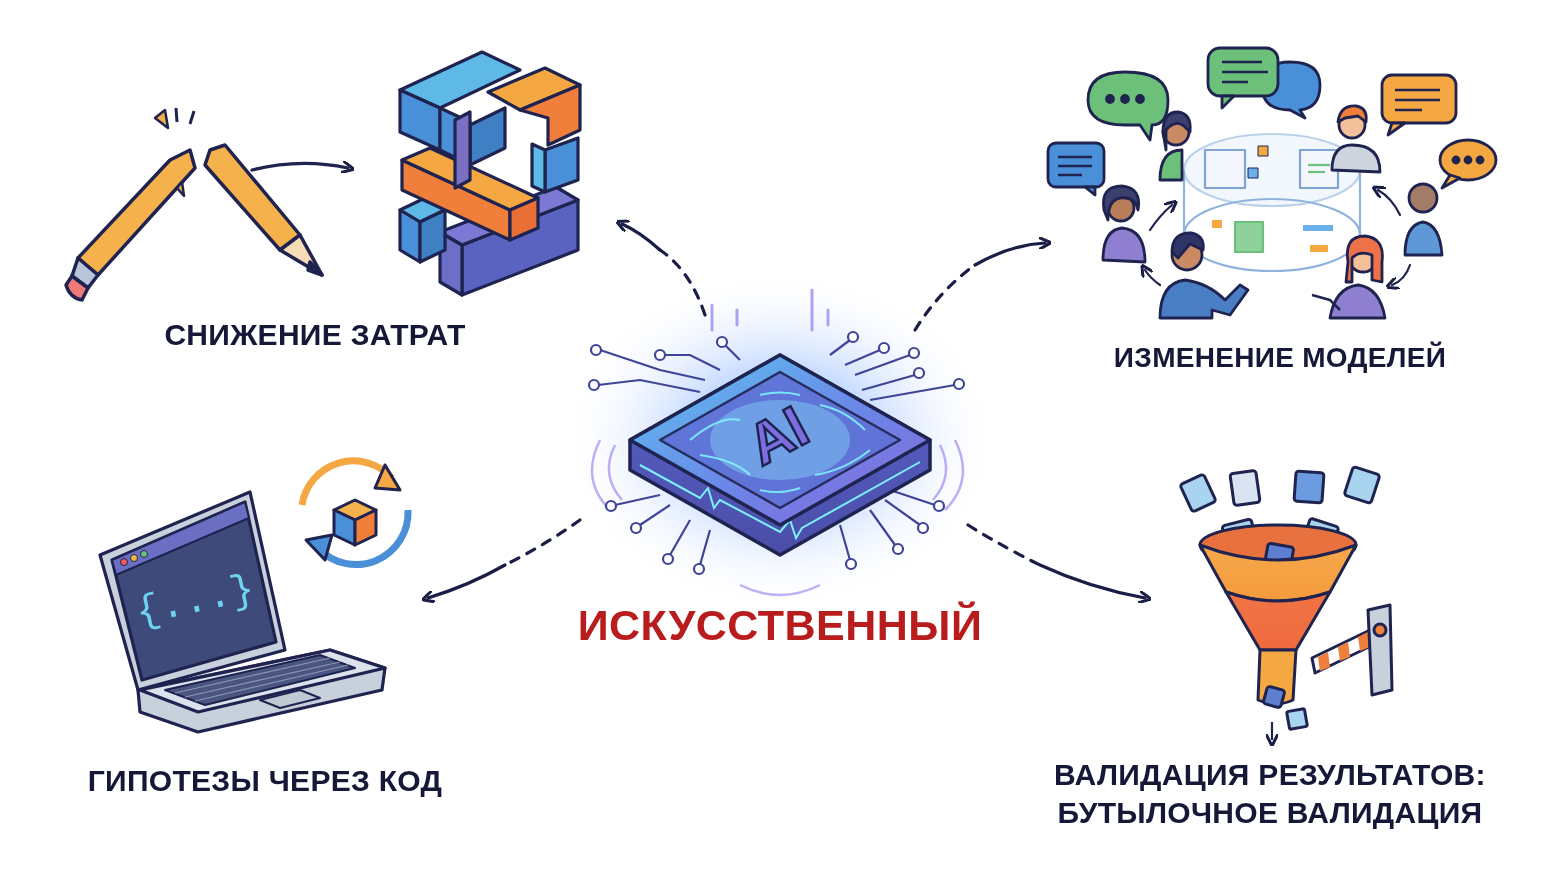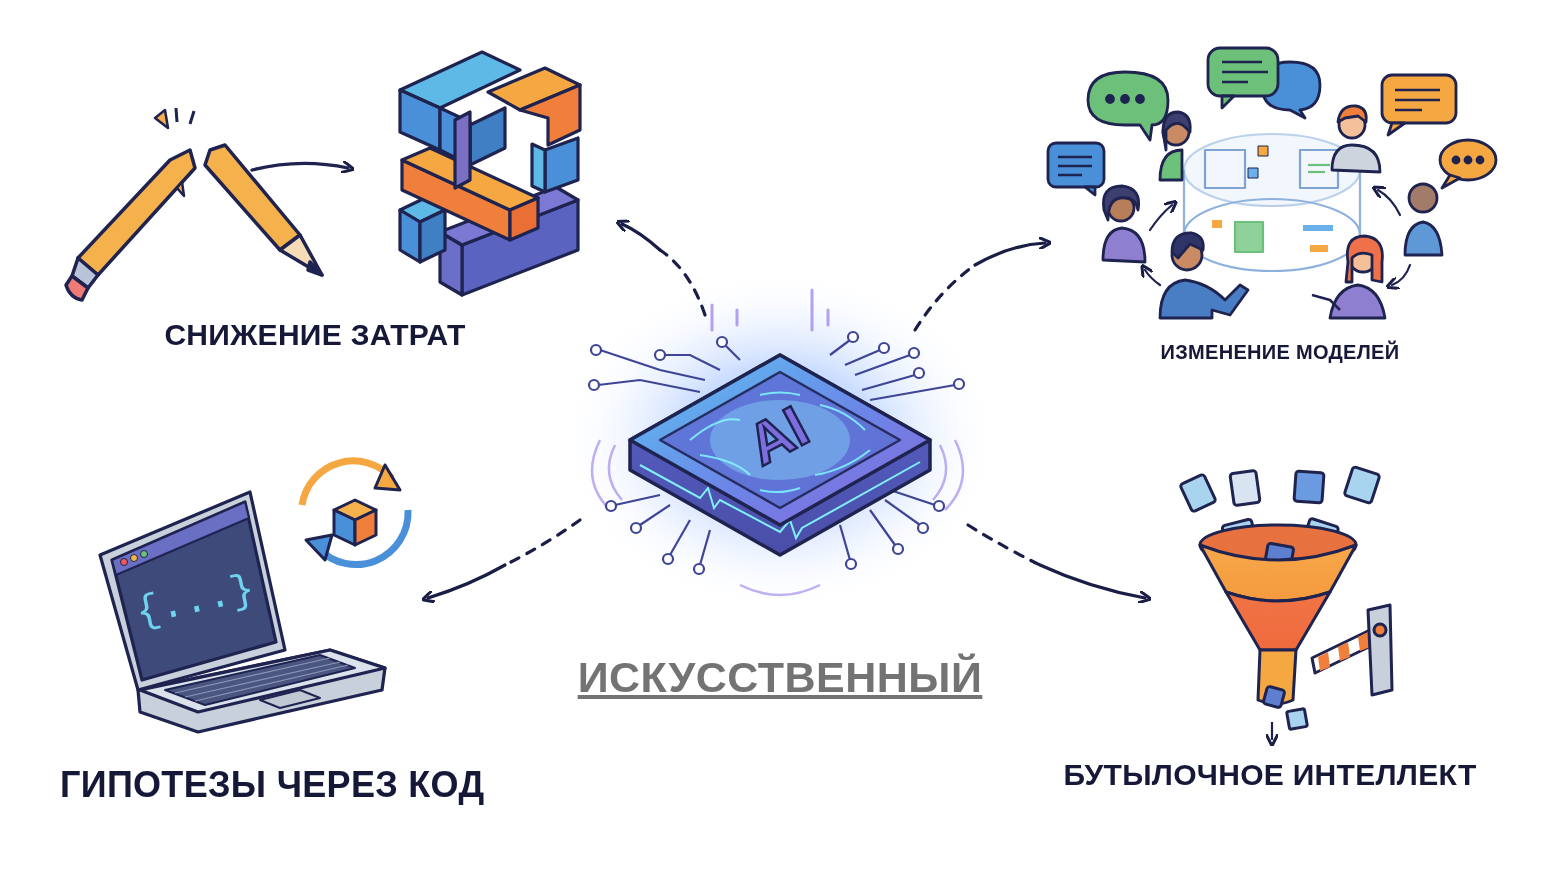--- a/index.html
+++ b/index.html
@@ -8,28 +8,28 @@
   .label {
     position: absolute;
     font-weight: 700;
     color: #161838;
     text-align: center;
     line-height: 1.25;
     letter-spacing: 0.3px;
   }
   .label span { display: block; white-space: nowrap; }
   .label-tl { left: 120px; top: 316px; width: 390px; font-size: 30px; }
-  .label-tr { left: 1070px; top: 340px; width: 420px; font-size: 20px; }
-  .label-bl { left: 60px; top: 762px; width: 410px; font-size: 36px; }
+  .label-tr { left: 1070px; top: 340px; width: 420px; font-size: 28px; }
+  .label-bl { left: 60px; top: 762px; width: 410px; font-size: 30px; }
   .label-br { left: 1025px; top: 756px; width: 490px; font-size: 30px; }
   .center-title {
     position: absolute;
-    left: 540px; top: 652px; width: 480px;
+    left: 540px; top: 600px; width: 480px;
     font-size: 43px; font-weight: 900; line-height: 1.2;
-    text-align: center; color: #737373; letter-spacing: 0.5px; text-decoration: underline;
+    text-align: center; color: #b91c1c; letter-spacing: 0.5px;
   }
   .center-title span { display: block; white-space: nowrap; }
   svg { position: absolute; left: 0; top: 0; }
 </style>
 </head>
 <body>
 
 <svg width="1560" height="870" viewBox="0 0 1560 870">
   <defs>
     <radialGradient id="glow" cx="50%" cy="50%" r="50%">
@@ -362,18 +362,19 @@
 
 <div class="label label-tr">
   <span>ИЗМЕНЕНИЕ МОДЕЛЕЙ</span>
 </div>
 
 <div class="label label-bl">
   <span>ГИПОТЕЗЫ ЧЕРЕЗ КОД</span>
 </div>
 
 <div class="label label-br">
-  <span>БУТЫЛОЧНОЕ ИНТЕЛЛЕКТ</span>
+  <span>ВАЛИДАЦИЯ РЕЗУЛЬТАТОВ:</span>
+  <span>БУТЫЛОЧНОЕ ВАЛИДАЦИЯ</span>
 </div>
 
 <div class="center-title">
   <span>ИСКУССТВЕННЫЙ</span>
 </div>
 
 </body></html>

